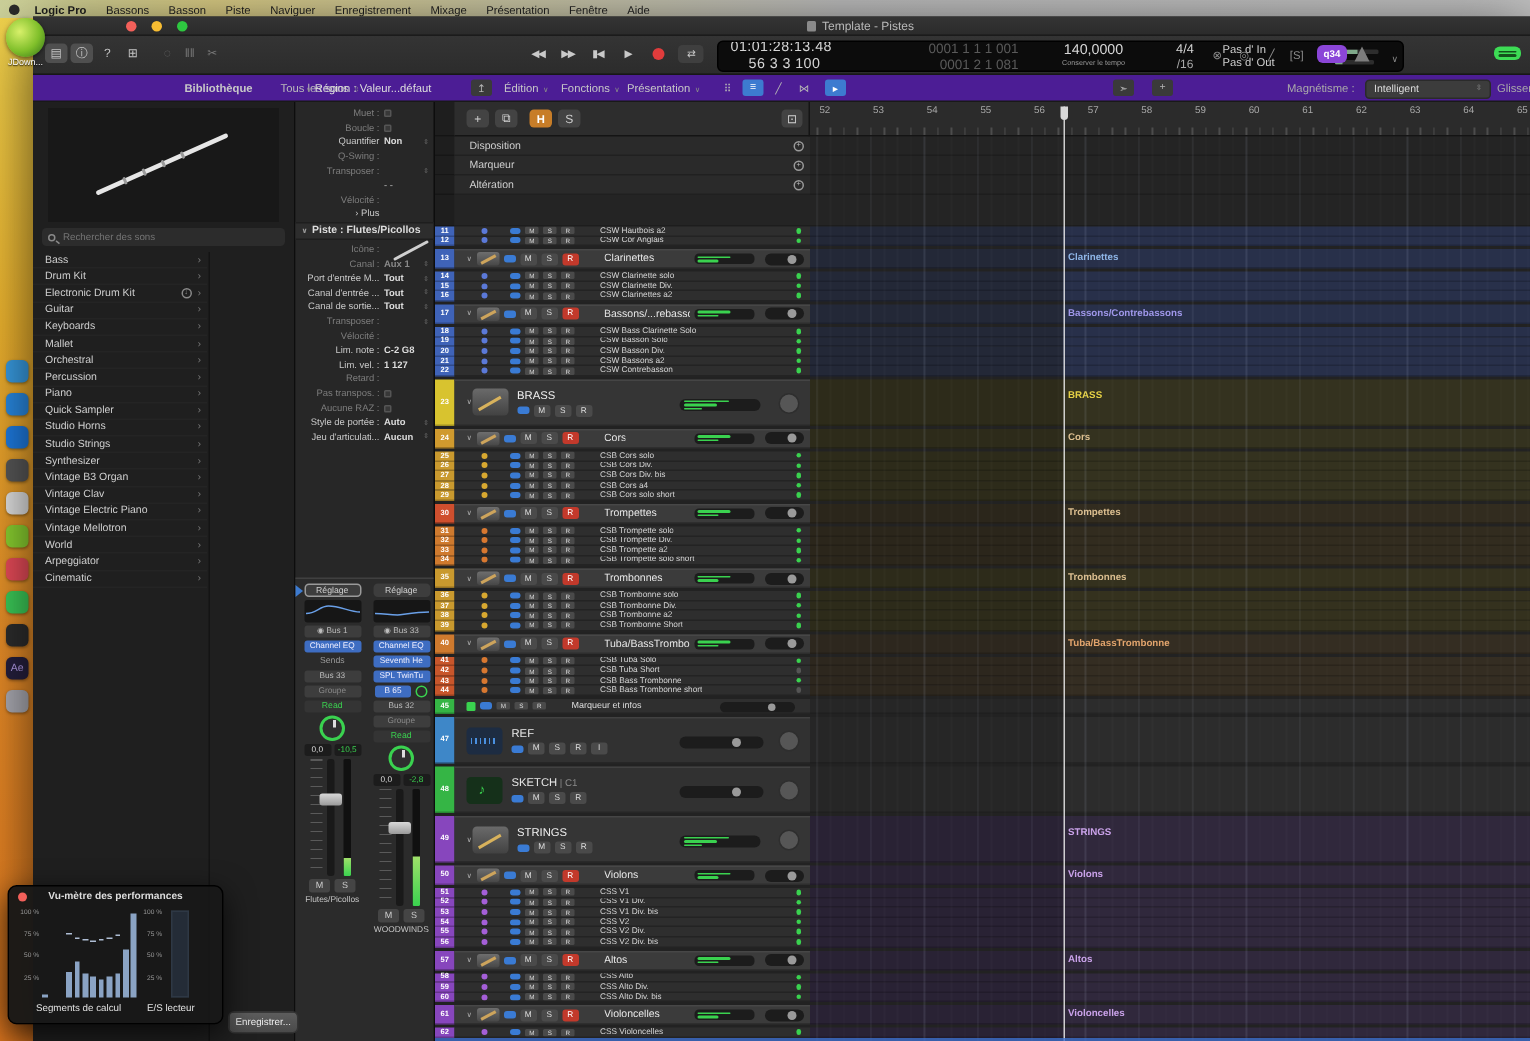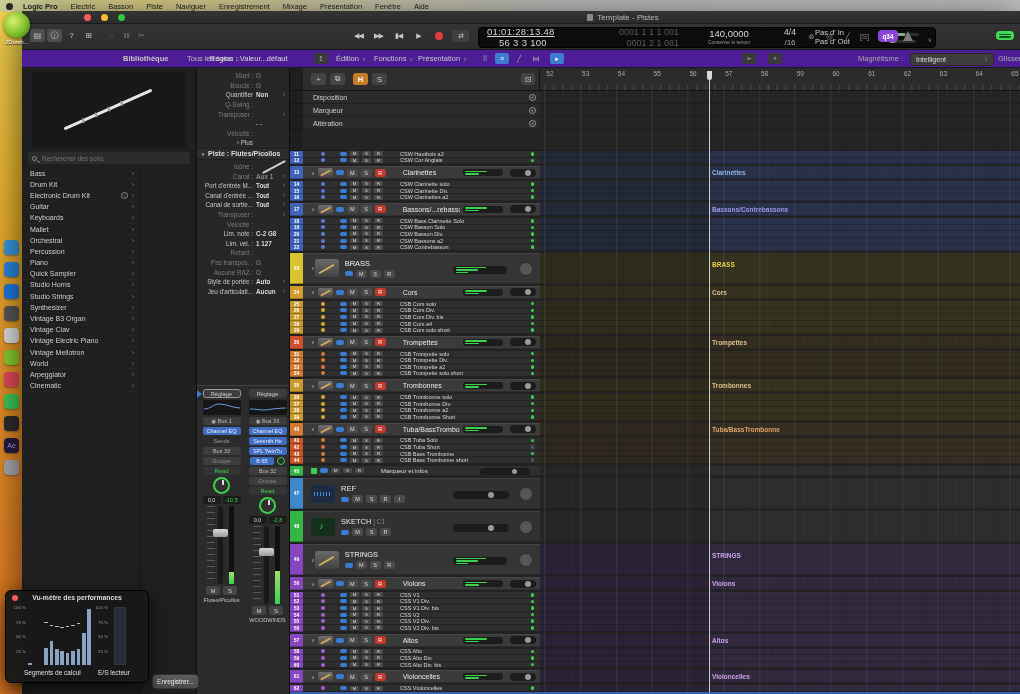--- a/index.html
+++ b/index.html
@@ -22,36 +22,36 @@
   .jdicon .globe{width:26px;height:26px;margin:0 auto;border-radius:50%;
     background:radial-gradient(circle at 35% 35%,#d8f06a,#7fbf2a 55%,#2e6e18);box-shadow:0 1px 3px rgba(0,0,0,.5);}
   .jdicon .jdlabel{font-size:6px;color:#fff;text-shadow:0 1px 1px #000;margin-top:1px;}
   
   .win{position:absolute;left:22px;top:11px;width:998px;height:683px;background:#262626;
     box-shadow:0 10px 40px rgba(0,0,0,.7);}
   .titlebar{position:absolute;left:0;top:0;right:0;height:13px;background:linear-gradient(#343434,#2b2b2b);
     border-bottom:1px solid #1b1b1b;}
   .tl{position:absolute;top:3px;width:7px;height:7px;border-radius:50%;}
   .tl.red{left:62px;background:#f3605a;} .tl.yellow{left:79px;background:#f8bd32;} .tl.green{left:96px;background:#2ec740;}
-  .wtitle{position:absolute;left:516px;top:2px;width:170px;text-align:center;font-size:8px;color:#b9b9b9;white-space:nowrap;}
+  .wtitle{position:absolute;left:516px;top:2px;width:170px;font-size:8px;color:#b9b9b9;white-space:nowrap;}
   .doc-ic{display:inline-block;width:6px;height:7px;background:#8a8a8a;border-radius:1px;margin-right:4px;vertical-align:-1px;}
   
   .controlbar{position:absolute;left:0;top:13px;right:0;height:26px;background:linear-gradient(#343434,#2c2c2c);
     border-bottom:1px solid #171717;}
   .cbtn{position:absolute;top:5px;width:15px;height:13px;border-radius:3px;display:flex;align-items:center;
     justify-content:center;font-size:8px;color:#c4c4c4;background:transparent;}
   .cbtn.on{background:#4f4f4f;}
   .cbtn.dim{color:#787878;}
   .tbtn{position:absolute;top:6px;width:17px;height:12px;display:flex;align-items:center;justify-content:center;
     font-size:7px;color:#c9c9c9;letter-spacing:-1px;}
   .tbtn .rec{width:8px;height:8px;border-radius:50%;background:#e03c3c;}
   .lcd{position:absolute;left:456px;top:3px;width:458px;height:21px;background:#0c0c0c;border:1px solid #000;
     border-radius:4px;display:flex;color:#d6d6d6;overflow:hidden;}
   .lcd .c{display:flex;flex-direction:column;justify-content:center;line-height:1.15;}
-  .lcd-time{width:116px;padding-left:8px;font-size:9.5px;letter-spacing:.3px;text-decoration:underline;}
+  .lcd-time{width:116px;padding-left:8px;font-size:9.5px;letter-spacing:.3px;}
   .lcd-time .l2{padding-left:12px;}
   .lcd-beats{width:90px;font-size:9px;color:#5a5a5a;text-align:right;padding-right:6px;}
   .lcd-tempo{width:88px;text-align:center;}
   .lcd-tempo .l1{font-size:9.5px;} .lcd-tempo .l2{font-size:4.8px;color:#9a9a9a;}
   .lcd-sig{width:34px;text-align:center;font-size:8.5px;} .lcd-sig .l2{color:#aaa;font-size:8px;}
   .lcd-inout{width:72px;padding-left:8px;font-size:7.5px;color:#cfcfcf;}
   .lcd-meters{flex:1;padding:3px 12px 0 2px;font-size:4.2px;color:#808080;}
   .lcd-meters .mrow{display:flex;align-items:center;gap:3px;margin-bottom:2px;}
   .lcd-meters .mbar{width:26px;height:3px;background:#2d2d2d;border-radius:1px;overflow:hidden;}
   .lcd-meters .mbar i{display:block;height:100%;background:#7fa98a;}
@@ -239,21 +239,21 @@
     border-radius:4px;border:1px solid #333;color:#eee;font-size:6.5px;display:flex;align-items:center;
     justify-content:center;z-index:25;}
 </style>
 </head>
 <body>
 
 <div class="screen">
   <div class="menubar" id="menubar">
       <div class="apple"></div>
       <div class="mitem b">Logic Pro</div>
-      <div class="mitem">Electric</div>
+      <div class="mitem">Bassons</div>
       <div class="mitem">Basson</div>
       <div class="mitem">Piste</div>
       <div class="mitem">Naviguer</div>
       <div class="mitem">Enregistrement</div>
       <div class="mitem">Mixage</div>
       <div class="mitem">Présentation</div>
       <div class="mitem">Fenêtre</div>
       <div class="mitem">Aide</div>
     </div>
 

